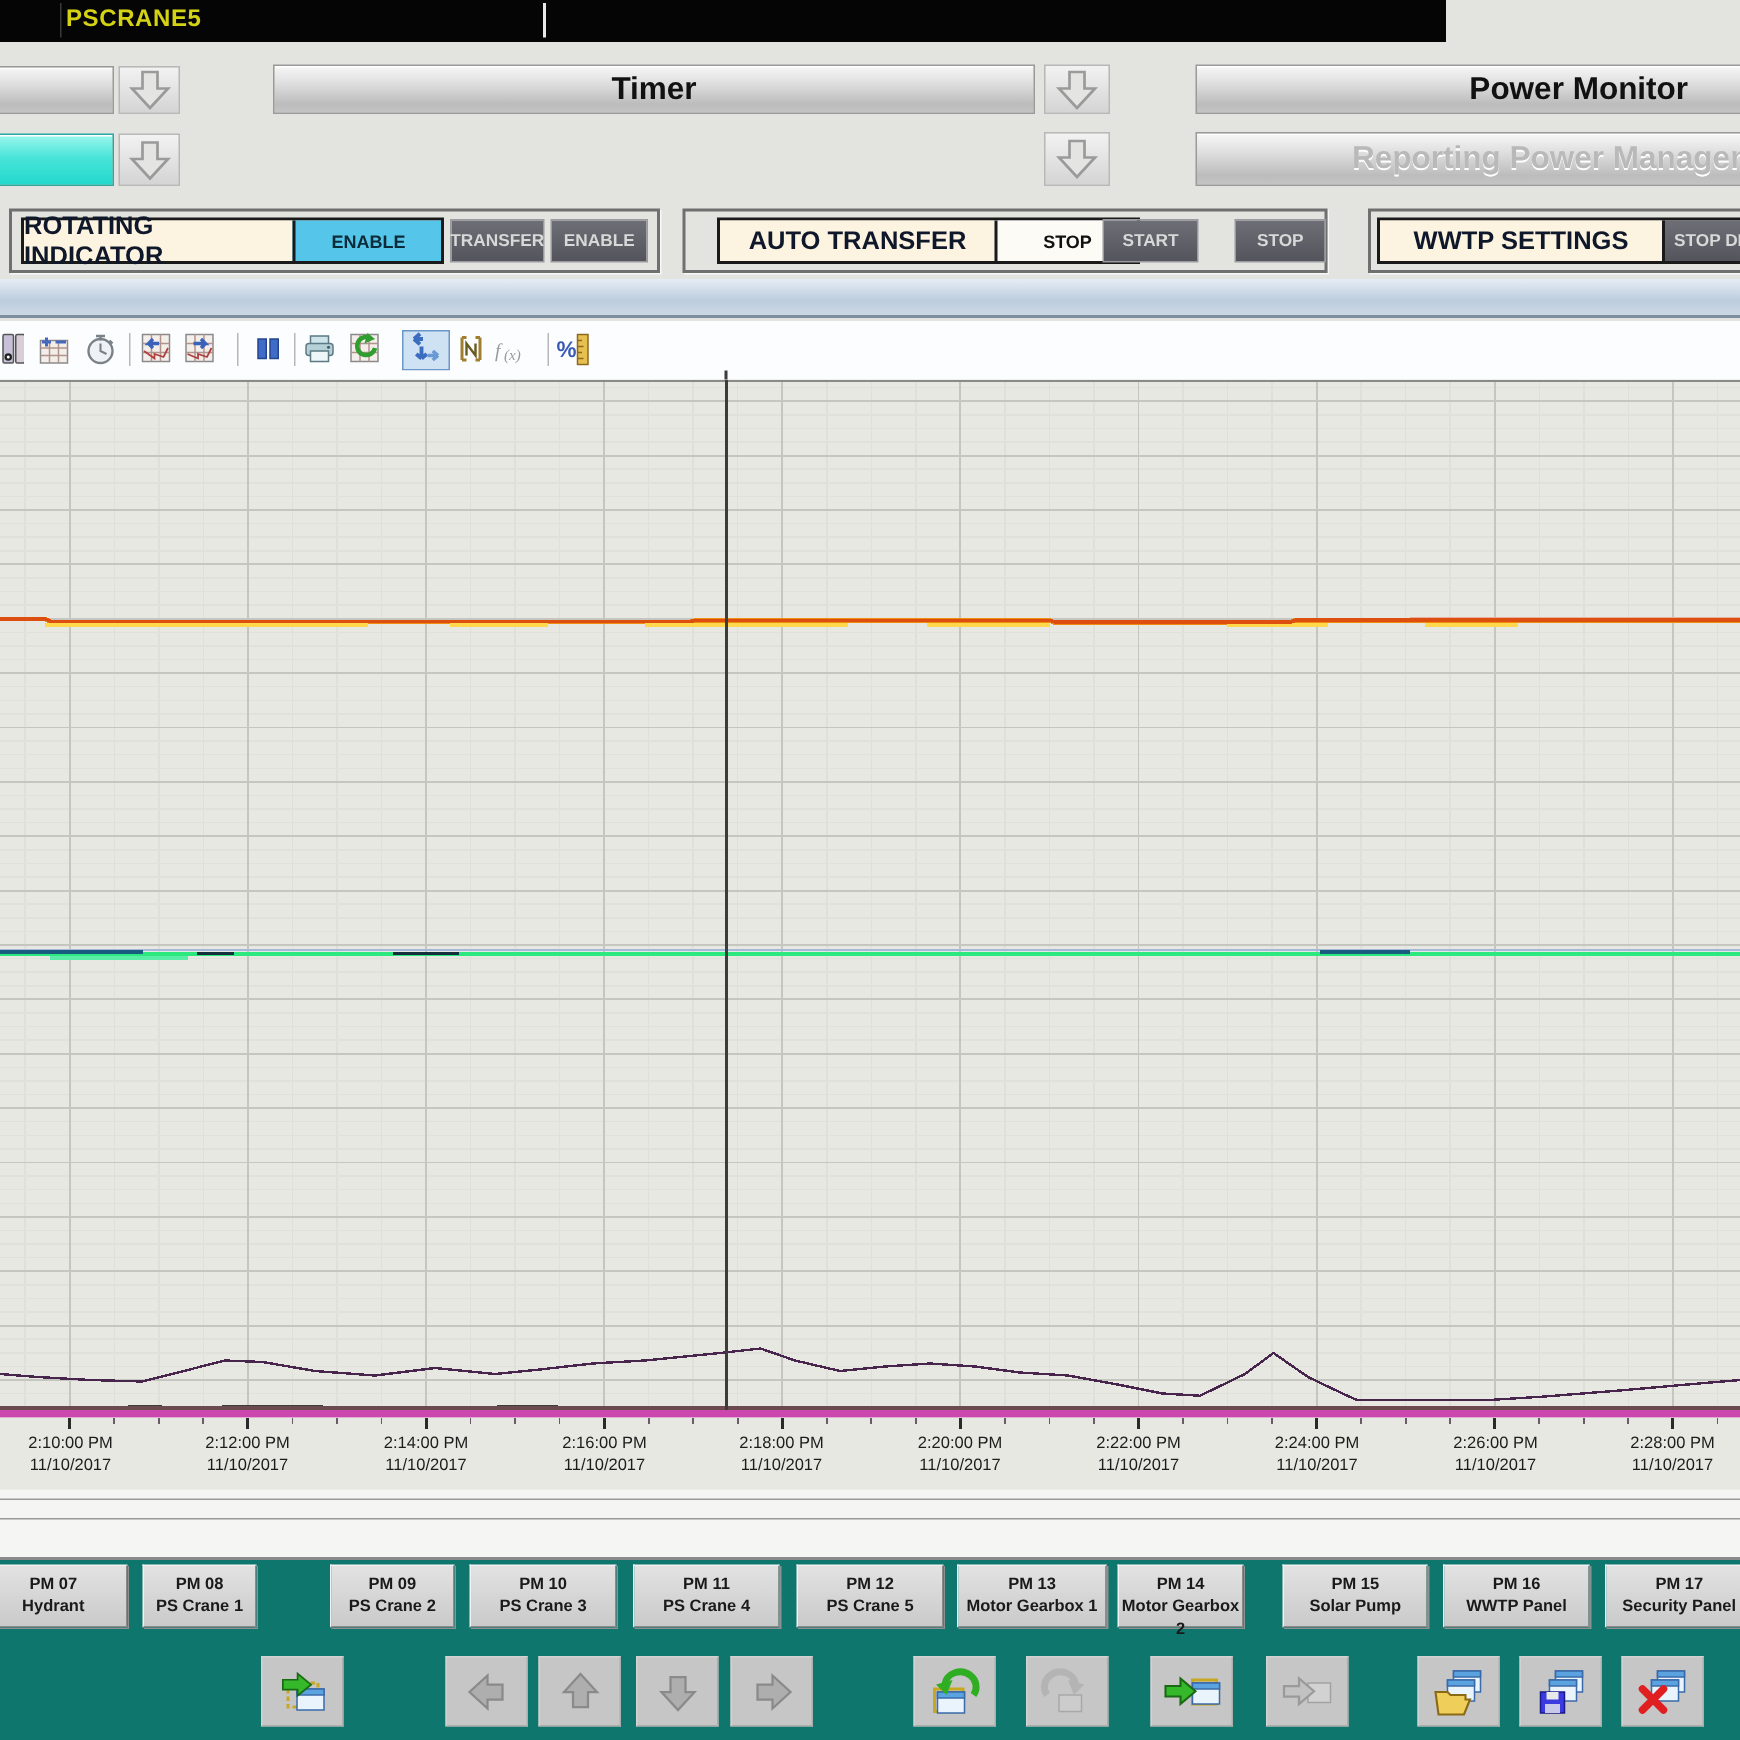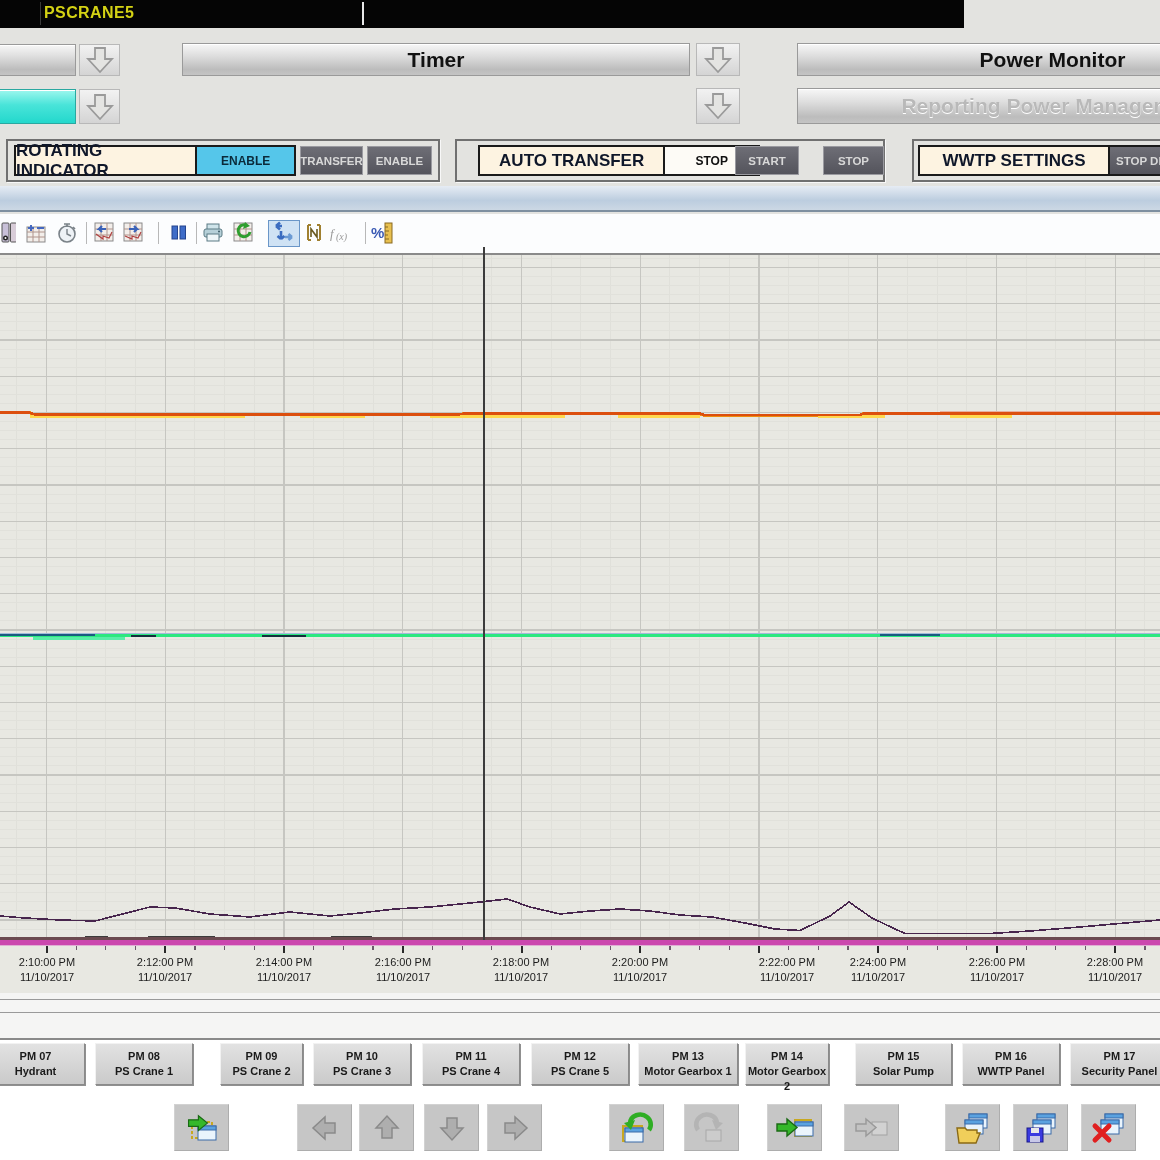--- a/index.html
+++ b/index.html
@@ -35,21 +35,21 @@
 
 
 .tlab { position:absolute; width:118px; text-align:center; font-size:11px; color:#1c1c1c; line-height:15px; white-space:nowrap; }
 
 
 #strip { position:absolute; left:0; top:993px; width:1160px; height:45px; background:#f5f5f4; }
 #strip .l1 { position:absolute; top:6px; width:100%; height:1px; background:#9a9a9a; }
 #strip .l2 { position:absolute; top:19px; width:100%; height:1px; background:#9a9a9a; }
 
 
-#bottom { position:absolute; left:0; top:1038px; width:1160px; height:122px; background:#ffffff; border-top:2px solid #8a8a8a; }
+#bottom { position:absolute; left:0; top:1038px; width:1160px; height:122px; background:#0f766e; border-top:2px solid #8a8a8a; }
 .tab { position:absolute; top:3px; height:42px; background:linear-gradient(#e2e2e2,#cacaca); border:1px solid #8a8a8a; border-top-color:#f2f2f2; border-left-color:#f2f2f2; box-shadow:1px 1px 0 #909090; text-align:center; font-size:11px; font-weight:bold; color:#1a1a1a; line-height:15px; padding-top:5px; }
 .bbtn { position:absolute; top:64px; width:55px; height:47px; background:#c6c6c6; border:1px solid #d2d2d2; border-right-color:#adadad; border-bottom-color:#adadad; display:flex; align-items:center; justify-content:center; }
 </style></head>
 <body>
 <div id="root">
 
 <div id="bar">
       <div class="v1"></div>
       <div class="t">PSCRANE5</div>
       <div class="v2"></div>
@@ -211,33 +211,33 @@
 <path d="M46.50 945.6 V949.6 M76.19 945.6 V949.6 M105.88 945.6 V949.6 M135.56 945.6 V949.6 M165.25 945.6 V949.6 M194.94 945.6 V949.6 M224.62 945.6 V949.6 M254.31 945.6 V949.6 M284.00 945.6 V949.6 M313.69 945.6 V949.6 M343.38 945.6 V949.6 M373.06 945.6 V949.6 M402.75 945.6 V949.6 M432.44 945.6 V949.6 M462.12 945.6 V949.6 M491.81 945.6 V949.6 M521.50 945.6 V949.6 M551.19 945.6 V949.6 M580.88 945.6 V949.6 M610.56 945.6 V949.6 M640.25 945.6 V949.6 M669.94 945.6 V949.6 M699.62 945.6 V949.6 M729.31 945.6 V949.6 M759.00 945.6 V949.6 M788.69 945.6 V949.6 M818.38 945.6 V949.6 M848.06 945.6 V949.6 M877.75 945.6 V949.6 M907.44 945.6 V949.6 M937.12 945.6 V949.6 M966.81 945.6 V949.6 M996.50 945.6 V949.6 M1026.19 945.6 V949.6 M1055.88 945.6 V949.6 M1085.56 945.6 V949.6 M1115.25 945.6 V949.6 M1144.94 945.6 V949.6" stroke="#6a5a6a" stroke-width="1.2" fill="none"></path>
 <path d="M46.50 945.6 V952.6 M165.25 945.6 V952.6 M284.00 945.6 V952.6 M402.75 945.6 V952.6 M521.50 945.6 V952.6 M640.25 945.6 V952.6 M759.00 945.6 V952.6 M877.75 945.6 V952.6 M996.50 945.6 V952.6 M1115.25 945.6 V952.6" stroke="#2a2a2a" stroke-width="2" fill="none"></path>
 <rect x="483.2" y="253.0" width="1.8" height="687.0" fill="#3c3c3c"></rect>
 </svg>
 <div class="tlab" style="left:-12px;top:955px">2:10:00 PM<br>11/10/2017</div>
 <div class="tlab" style="left:106px;top:955px">2:12:00 PM<br>11/10/2017</div>
 <div class="tlab" style="left:225px;top:955px">2:14:00 PM<br>11/10/2017</div>
 <div class="tlab" style="left:344px;top:955px">2:16:00 PM<br>11/10/2017</div>
 <div class="tlab" style="left:462px;top:955px">2:18:00 PM<br>11/10/2017</div>
 <div class="tlab" style="left:581px;top:955px">2:20:00 PM<br>11/10/2017</div>
-<div class="tlab" style="left:728px;top:955px">2:22:00 PM<br>11/10/2017</div>
+<div class="tlab" style="left:700px;top:955px">2:22:00 PM<br>11/10/2017</div>
 <div class="tlab" style="left:819px;top:955px">2:24:00 PM<br>11/10/2017</div>
 <div class="tlab" style="left:938px;top:955px">2:26:00 PM<br>11/10/2017</div>
 <div class="tlab" style="left:1056px;top:955px">2:28:00 PM<br>11/10/2017</div>
 
 <div id="strip">
       <div class="l1"></div>
       <div class="l2"></div>
     </div>
 
 <div id="bottom">
 <div class="tab" style="left:-14px;width:99px">PM 07<br>Hydrant</div>
-<div class="tab" style="left:95px;width:98px">PM 08<br>PS Crane 1</div>
+<div class="tab" style="left:95px;width:76px">PM 08<br>PS Crane 1</div>
 <div class="tab" style="left:220px;width:83px">PM 09<br>PS Crane 2</div>
 <div class="tab" style="left:313px;width:98px">PM 10<br>PS Crane 3</div>
 <div class="tab" style="left:422px;width:98px">PM 11<br>PS Crane 4</div>
 <div class="tab" style="left:531px;width:98px">PM 12<br>PS Crane 5</div>
 <div class="tab" style="left:638px;width:100px">PM 13<br>Motor Gearbox 1</div>
 <div class="tab" style="left:745px;width:84px">PM 14<br>Motor Gearbox 2</div>
 <div class="tab" style="left:855px;width:97px">PM 15<br>Solar Pump</div>
 <div class="tab" style="left:962px;width:98px">PM 16<br>WWTP Panel</div>
 <div class="tab" style="left:1070px;width:99px">PM 17<br>Security Panel</div>
 <div class="bbtn" style="left:174px">

